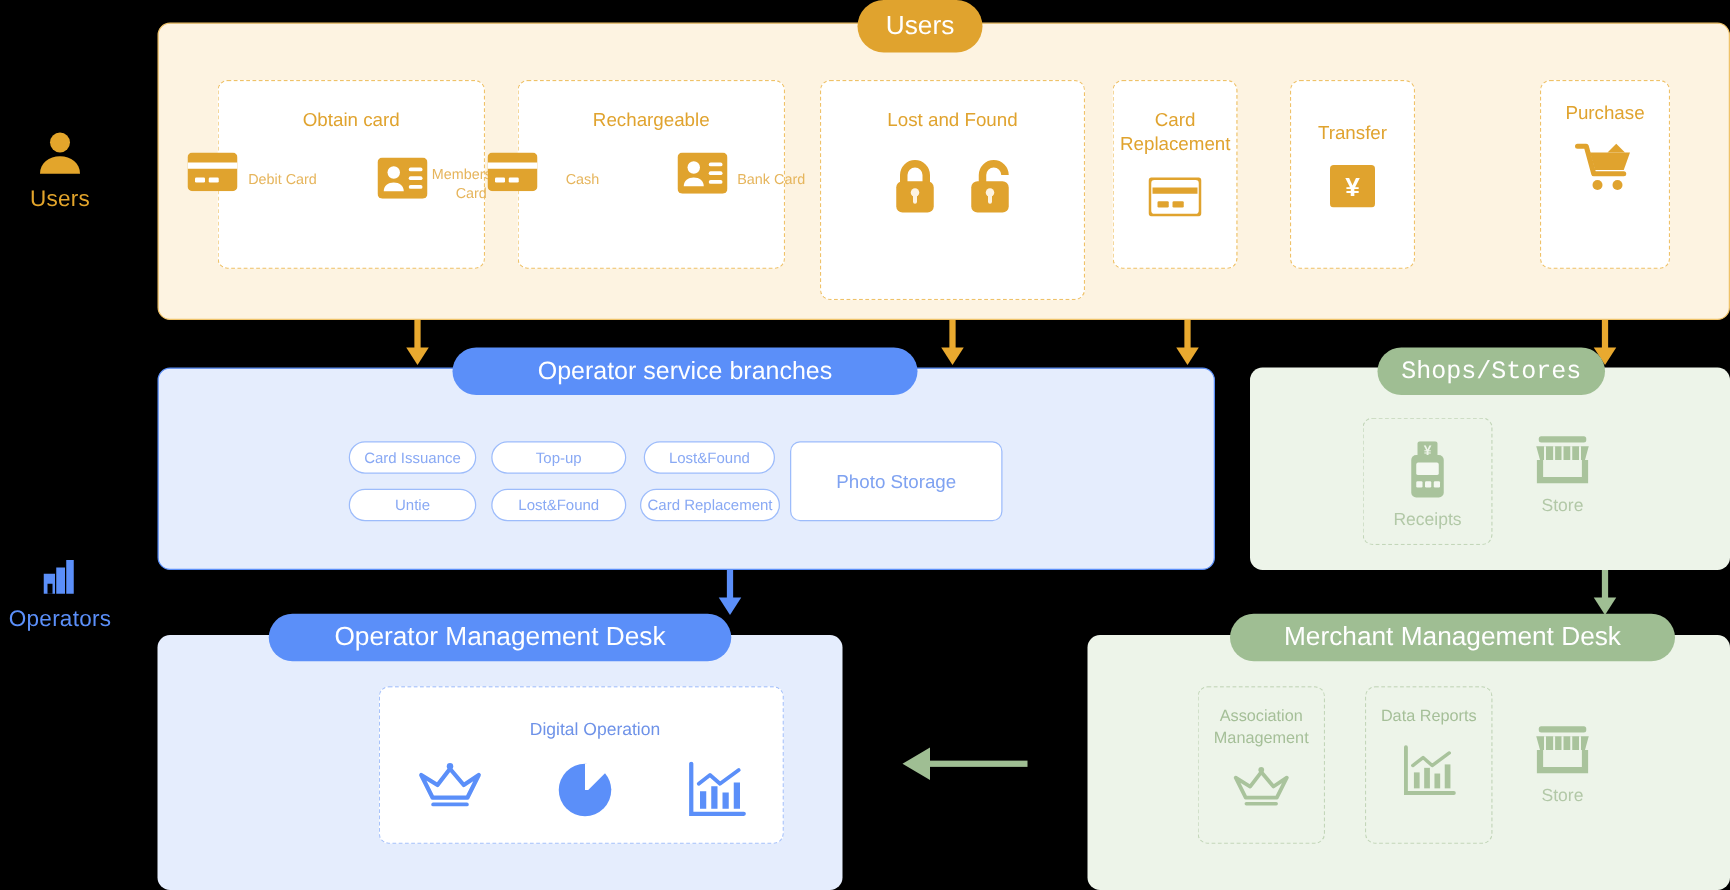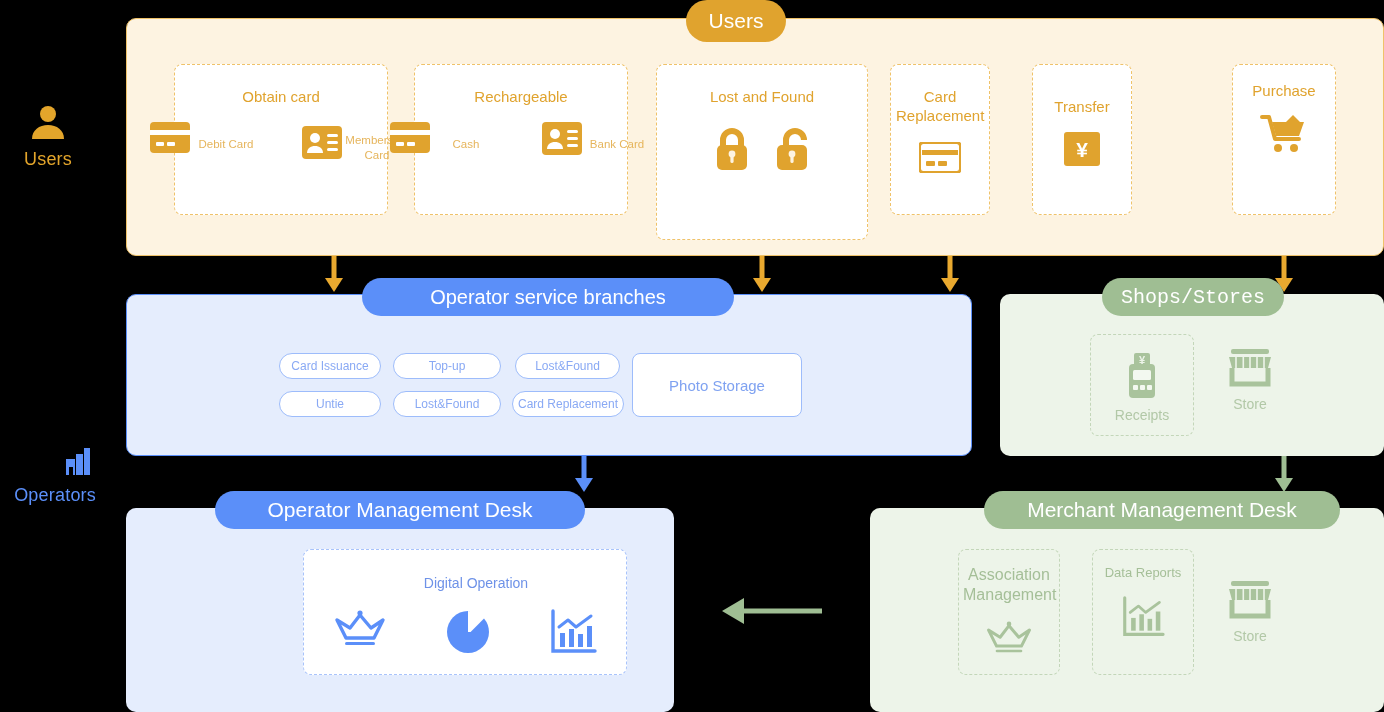--- a/index.html
+++ b/index.html
@@ -174,21 +174,21 @@
   <div class="rail rail-users" style="left:0px; top:105px;">
     <span>
       <svg width="34" height="36" viewBox="0 0 34 36">
         <circle cx="17" cy="9" r="8" fill="#E3A52B"></circle>
         <path d="M1 34c0-8.8 7.2-14 16-14s16 5.2 16 14z" fill="#E3A52B"></path>
       </svg>
     </span>
     <span class="rail-label">Users</span>
   </div>
 
-  <div class="rail rail-ops" style="left:0px; top:445px;align-items:flex-end;">
+  <div class="rail rail-ops" style="left:0px; top:445px;">
     <span>
       <svg width="34" height="32" viewBox="0 0 34 32">
         <rect x="4" y="14" width="9" height="16" fill="#5B8FF9"></rect>
         <rect x="14" y="9" width="7" height="21" fill="#5B8FF9"></rect>
         <rect x="22" y="3" width="6" height="27" fill="#5B8FF9"></rect>
         <rect x="7" y="22" width="4" height="8" fill="#000"></rect>
       </svg>
     </span>
     <span class="rail-label">Operators</span>
   </div>
@@ -433,21 +433,21 @@
   <div class="arrow-h" style="left:722px; top:598px; width:100px;">
     <div class="shaft" style="width:80px;"></div>
     <div class="head"></div>
   </div>
 
   <div class="panel panel-green" style="left:870px; top:508px; width:514px; height:204px;"></div>
 
   <div class="pill-head pill-green" style="left:984px; top:491px; width:356px; height:38px; font-size:21px;">Merchant Management Desk</div>
 
   <div class="dcard dcard-green" style="left:958px; top:549px; width:102px; height:126px; background:transparent;">
-    <div class="card-title card-title-g" style="margin-top:15px; font-size:16px; width:92px;">Association Management</div>
+    <div class="card-title card-title-g" style="margin-top:15px; font-size:13px; width:92px;">Association Management</div>
     <span style="margin-top:14px;">
       <svg width="48" height="38" viewBox="0 0 54 42">
         <path d="M4 11l9 18h28l9-18-12 8L27 6 17 19z" fill="none" stroke="#A9C39C" stroke-width="3.4" stroke-linejoin="round"></path>
         <circle cx="27" cy="4" r="2.6" fill="#A9C39C"></circle>
         <rect x="12" y="33" width="30" height="3" rx="1.5" fill="#A9C39C"></rect>
       </svg>
     </span>
   </div>
 
   <div class="dcard dcard-green" style="left:1092px; top:549px; width:102px; height:126px; background:transparent;">

